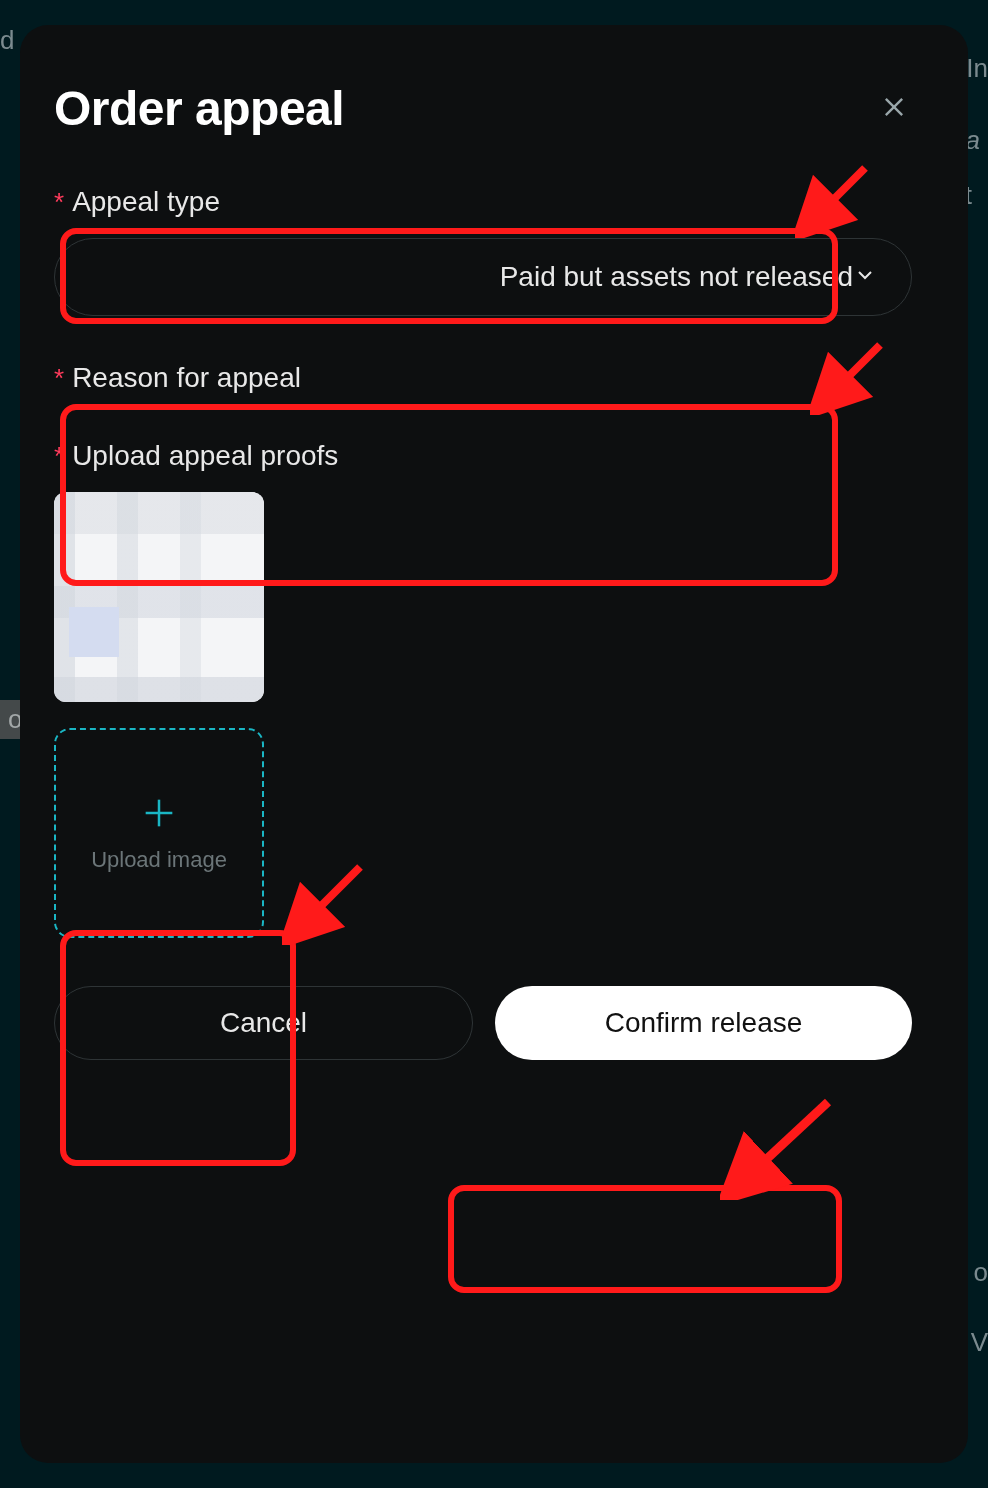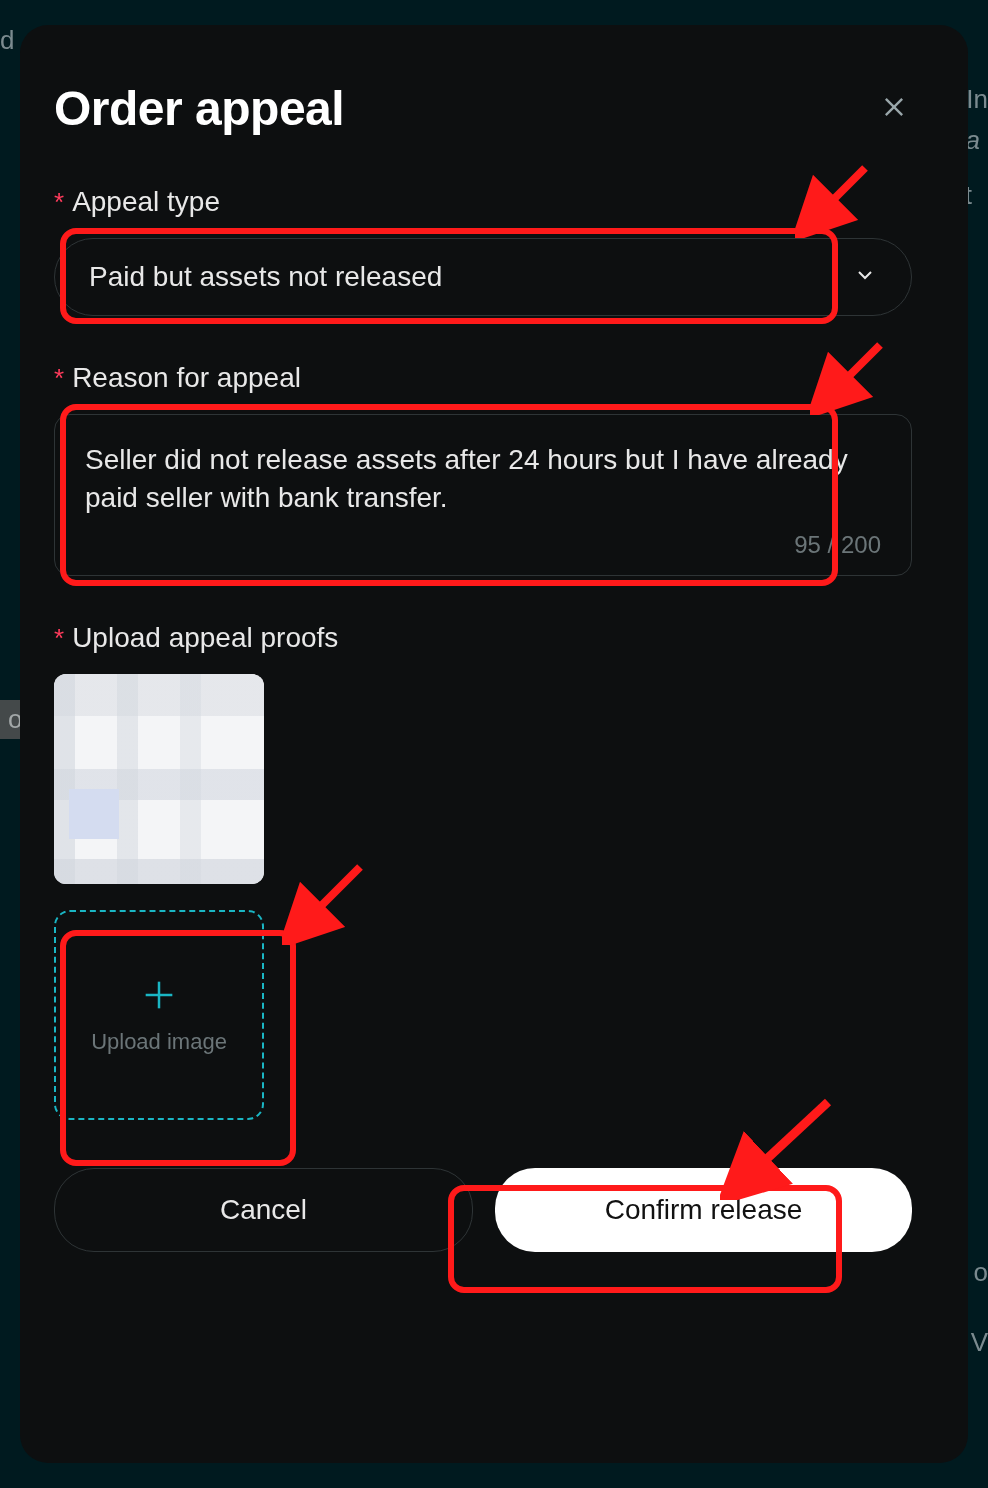--- a/index.html
+++ b/index.html
@@ -11,21 +11,21 @@
     position: relative;
     overflow: hidden;
   }
   .bg-text {
     position: absolute;
     color: #9aa7ab;
     font-size: 26px;
     opacity: 0.8;
   }
   .bg1 { top: 25px; left: 0; }
-  .bg2 { top: 84px; right: 0; }
+  .bg2 { top: 53px; right: 0; }
   .bg3 { top: 125px; right: 8px; font-style: italic; }
   .bg4 { top: 180px; right: 16px; }
   .bg5 { top: 700px; left: 0; background:#555; color:#ccc; padding:4px 8px;}
   .bg6 { bottom: 200px; right: 0; }
   .bg7 { bottom: 130px; right: 0; }
 
   .modal {
     position: absolute;
     left: 20px;
     right: 20px;
@@ -67,21 +67,21 @@
     align-items: center;
   }
   .asterisk { color: #ff3b5c; margin-right: 8px; font-size: 26px; }
 
   .select-box {
     width: 100%;
     border: 1px solid #2e3436;
     border-radius: 40px;
     padding: 22px 34px;
     display: flex;
-    justify-content: space-between;
+    justify-content: flex-end;
     align-items: center;
     cursor: pointer;
     background: transparent;
   }
   .select-text { font-size: 28px; color: #e8e8e8; }
   .chevron { color: #e8e8e8; }
   .chevron svg { width: 24px; height: 24px; }
 
   .textarea-box {
     width: 100%;
@@ -147,21 +147,21 @@
   .plus-icon svg { width: 40px; height: 40px; stroke-width:1.5; }
   .upload-label { font-size: 22px; color: #6b7578; }
 
   .button-row {
     display: flex;
     gap: 22px;
     margin-top: 48px;
   }
   .btn {
     flex: 1;
-    height: 84px;
+    height: 74px;
     border-radius: 40px;
     font-size: 28px;
     display: flex;
     align-items: center;
     justify-content: center;
     cursor: pointer;
     border: none;
   }
   .btn-cancel {
     background: transparent;
@@ -231,24 +231,20 @@
         </svg>
       </span>
     </div>
   </div>
 
   <div class="section">
     <div class="field-label">
       <span class="asterisk">*</span>
       <span>Reason for appeal</span>
     </div>
-    <div class="textarea-box">
-      <div class="textarea-text">Seller did not release assets after 24 hours but I have already paid seller with bank transfer.</div>
-      <div class="char-count">95 / 200</div>
-    </div>
   </div>
 
   <div class="section">
     <div class="field-label">
       <span class="asterisk">*</span>
       <span>Upload appeal proofs</span>
     </div>
     <div class="proof-thumb">
       <div class="pixelated"></div>
     </div>

